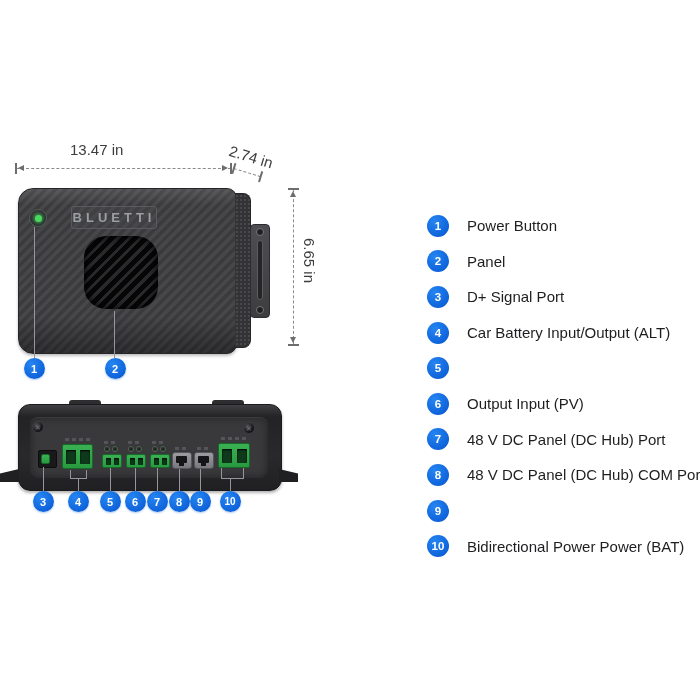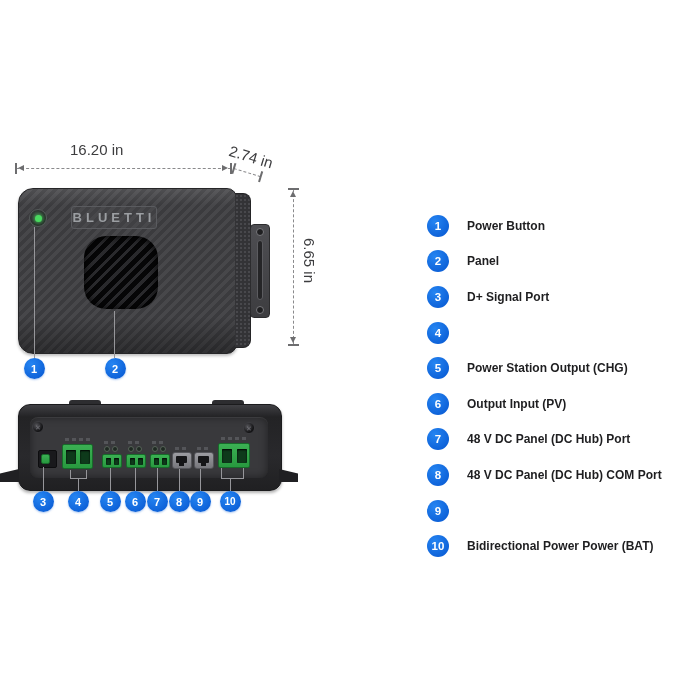--- a/index.html
+++ b/index.html
@@ -75,28 +75,28 @@
 
   
   .weight{left:33px;top:532px;width:200px;text-align:center;font-size:17.5px;font-weight:bold;color:#2e2e31;letter-spacing:.2px;}
 
   
   .legend{left:427px;top:208px;width:273px;display:flex;flex-direction:column;}
   .legend-row{height:35.6px;display:flex;align-items:center;}
   .legend-circle{flex:0 0 22px;width:22px;height:22px;border-radius:50%;color:#fff;font-weight:bold;font-size:11.5px;
     display:flex;align-items:center;justify-content:center;
     background:radial-gradient(circle at 35% 30%, #2585f2, #0d61d8 75%);}
-  .legend-label{margin-left:18px;font-size:12px;color:#1e1e20;font-weight:700;white-space:nowrap;}
+  .legend-label{margin-left:18px;font-size:15px;color:#1e1e20;font-weight:400;white-space:nowrap;}
 </style>
 </head>
 <body>
 
 <div class="canvas">
 
-  <div class="abs dim-text" style="left:70px;top:141px;">16.20 in</div>
+  <div class="abs dim-text" style="left:70px;top:141px;">13.47 in</div>
   <div class="abs dim-line-h" style="left:16px;top:168px;width:215px;"></div>
   <div class="abs tick-v" style="left:15px;top:163px;"></div>
   <div class="abs tick-v" style="left:230px;top:163px;"></div>
   <div class="abs arr arr-left" style="left:18px;top:165px;"></div>
   <div class="abs arr arr-right" style="left:222px;top:165px;"></div>
 
   <div class="abs dim-text" style="left:232px;top:142px;transform:rotate(17deg);transform-origin:left top;">2.74 in</div>
   <div class="abs" style="left:234px;top:168px;width:28px;transform:rotate(17deg);transform-origin:left top;">
     <div class="dim-line-h" style="width:28px;"></div>
     <div class="tick-v" style="position:absolute;left:-1px;top:-5px;"></div>
@@ -224,24 +224,24 @@
     <div class="legend-row">
       <div class="legend-circle">2</div>
       <div class="legend-label">Panel</div>
     </div>
     <div class="legend-row">
       <div class="legend-circle">3</div>
       <div class="legend-label">D+ Signal Port</div>
     </div>
     <div class="legend-row">
       <div class="legend-circle">4</div>
+      <div class="legend-label">Car Battery Input/Output (ALT)</div>
     </div>
     <div class="legend-row">
       <div class="legend-circle">5</div>
-      <div class="legend-label">Power Station Output (CHG)</div>
     </div>
     <div class="legend-row">
       <div class="legend-circle">6</div>
       <div class="legend-label">Output Input (PV)</div>
     </div>
     <div class="legend-row">
       <div class="legend-circle">7</div>
       <div class="legend-label">48 V DC Panel (DC Hub) Port</div>
     </div>
     <div class="legend-row">

